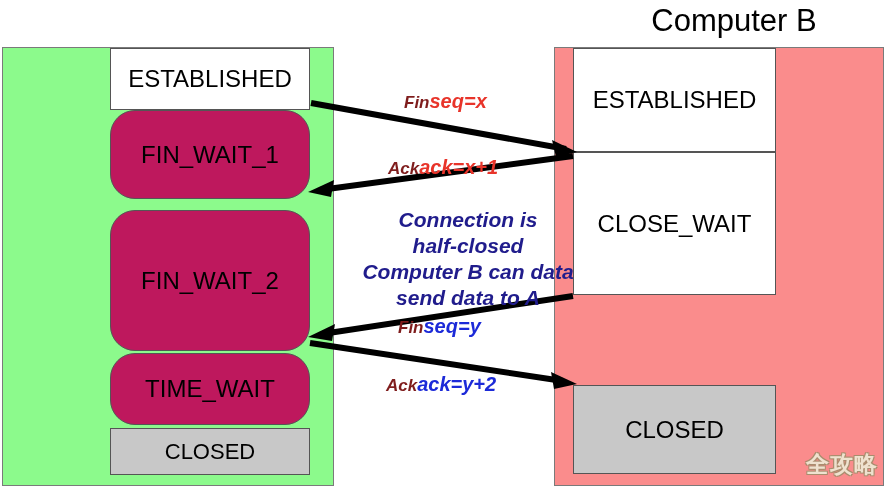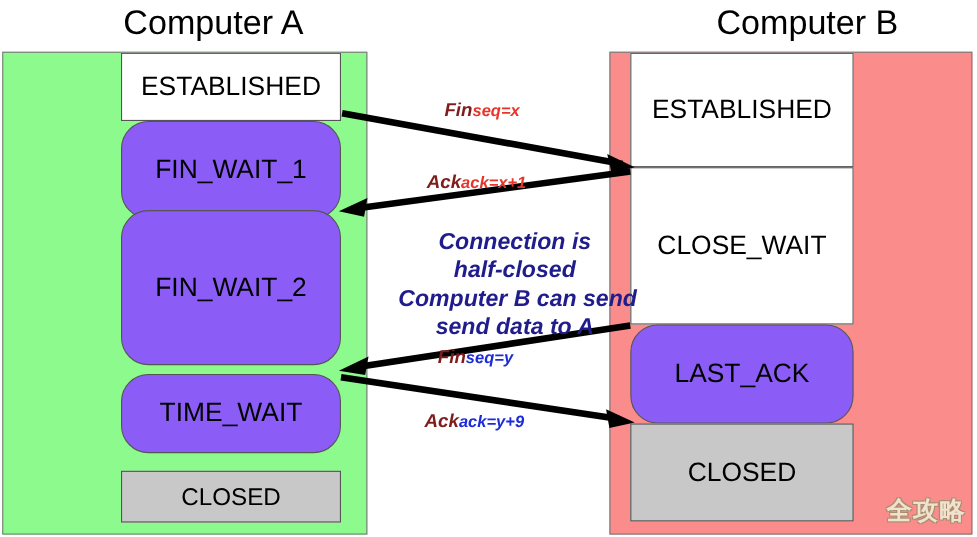--- a/index.html
+++ b/index.html
@@ -57,32 +57,32 @@
     border: 1px solid #555555;
     color: #000000;
     font-size: 24px;
     display: flex;
     align-items: center;
     justify-content: center;
     white-space: nowrap;
     z-index: 3;
   }
   .st-white { background: #ffffff; }
-  .st-light { background: #8b5cf6; border-radius: 25px; }
+  .st-light { background: #be185d; border-radius: 25px; }
   .st-dark  { background: #c8c8c8; }
 
   
   .col-a { left: 110px; width: 200px; }
   
   .col-b { left: 573px; width: 203px; }
 
   #a-established { top: 48px;  height: 62px; }
   #a-finwait1    { top: 110px; height: 89px; }
-  #a-finwait2    { top: 191px; height: 141px; text-align: right; }
-  #a-timewait    { top: 340px; height: 72px; }
+  #a-finwait2    { top: 210px; height: 141px; text-align: right; }
+  #a-timewait    { top: 353px; height: 72px; }
   #a-closed      { top: 428px; height: 47px; font-size: 22px; }
 
   #b-established { top: 48px;  height: 104px; }
   #b-closewait   { top: 152px; height: 143px; }
   #b-lastack     { top: 295px; height: 90px; }
   #b-closed      { top: 385px; height: 89px; }
 
   
   #arrows {
     position: absolute;
@@ -101,21 +101,21 @@
     line-height: 1;
   }
   .pkt-label .kw {
     font-weight: bold;
     font-style: italic;
     color: #7f1d1d;
   }
   .pkt-label .val {
     font-style: italic;
     font-weight: bold;
-    font-size: 15px;
+    font-size: 20px;
   }
   .val-red  { color: #e8342a; }
   .val-blue { color: #1c2ad8; }
 
   #lbl-fin-x  { left: 404px; top: 91px;  }
   #lbl-ack-x  { left: 388px; top: 157px; }
   #lbl-fin-y  { left: 398px; top: 316px; }
   #lbl-ack-y  { left: 386px; top: 374px; }
 
   
@@ -149,35 +149,33 @@
       -1px -1px 0 #a98d6e,
        1px -1px 0 #a98d6e,
       -1px  1px 0 #a98d6e;
   }
 </style>
 </head>
 <body>
 
 <div id="stage">
 
-  <div class="title" id="title-a">Computer A</div>
   <div class="title" id="title-b">Computer B</div>
 
   <div class="panel" id="panel-a"></div>
   <div class="panel" id="panel-b"></div>
 
   <div class="state-box col-a st-white" id="a-established">ESTABLISHED</div>
   <div class="state-box col-a st-light" id="a-finwait1">FIN_WAIT_1</div>
   <div class="state-box col-a st-light" id="a-finwait2">FIN_WAIT_2</div>
   <div class="state-box col-a st-light" id="a-timewait">TIME_WAIT</div>
   <div class="state-box col-a st-dark" id="a-closed">CLOSED</div>
 
   <div class="state-box col-b st-white" id="b-established">ESTABLISHED</div>
   <div class="state-box col-b st-white" id="b-closewait">CLOSE_WAIT</div>
-  <div class="state-box col-b st-light" id="b-lastack">LAST_ACK</div>
   <div class="state-box col-b st-dark" id="b-closed">CLOSED</div>
 
   <svg id="arrows" viewBox="0 0 888 488">
 
     <g>
       <line x1="311" y1="103" x2="566" y2="149" stroke="#000000" stroke-width="6"></line>
       <polygon points="577,152 552,140 556,157" fill="#000000"></polygon>
     </g>
 
     <g>
@@ -199,25 +197,25 @@
   <div class="pkt-label" id="lbl-fin-x">
     <span class="kw">Fin</span><span class="val val-red">seq=x</span>
   </div>
   <div class="pkt-label" id="lbl-ack-x">
     <span class="kw">Ack</span><span class="val val-red">ack=x+1</span>
   </div>
   <div class="pkt-label" id="lbl-fin-y">
     <span class="kw">Fin</span><span class="val val-blue">seq=y</span>
   </div>
   <div class="pkt-label" id="lbl-ack-y">
-    <span class="kw">Ack</span><span class="val val-blue">ack=y+9</span>
+    <span class="kw">Ack</span><span class="val val-blue">ack=y+2</span>
   </div>
 
   <div id="note">
     <div>Connection is</div>
     <div>half-closed</div>
-    <div>Computer B can send</div>
+    <div>Computer B can data</div>
     <div>send data to A</div>
   </div>
 
   <div id="watermark">全攻略</div>
 
 </div>
 
 </body></html>

